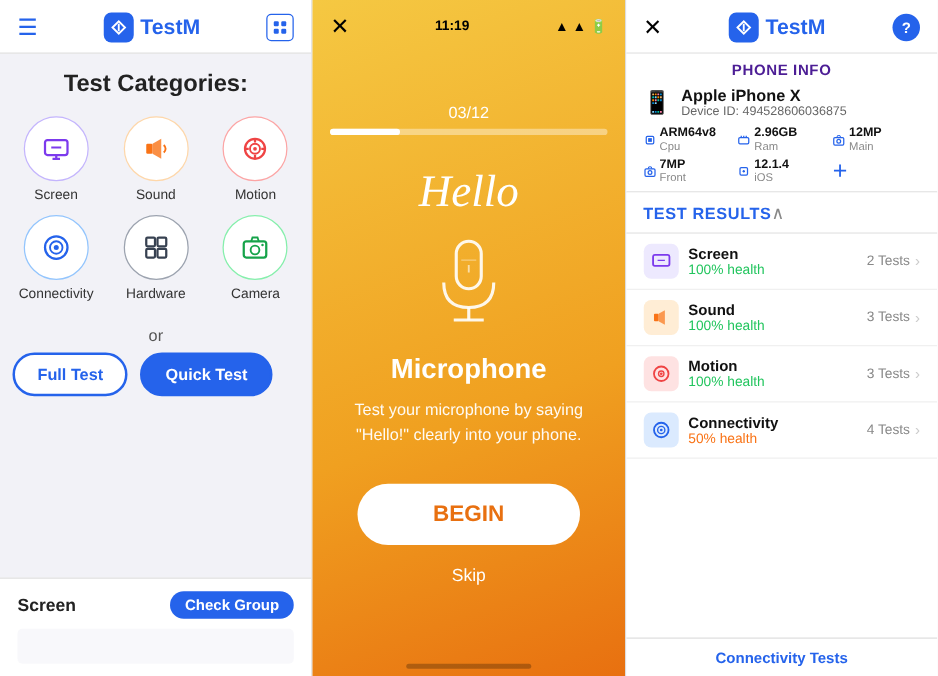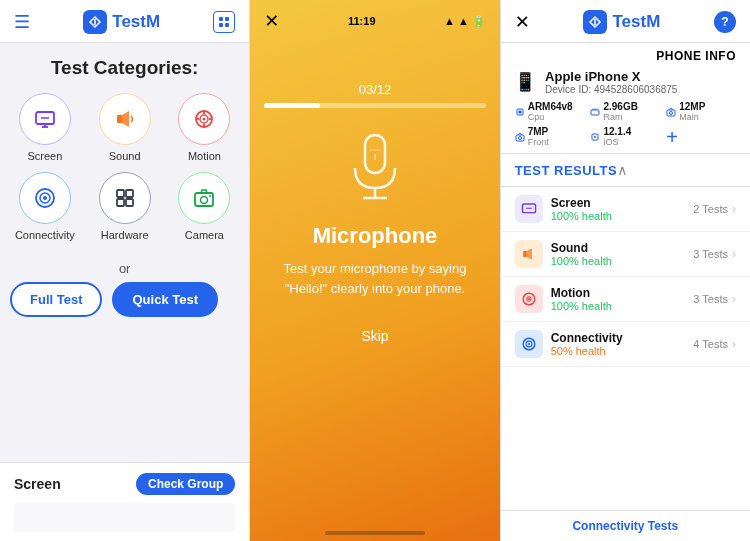--- a/index.html
+++ b/index.html
@@ -302,22 +302,22 @@
       font-weight: 700;
     }
     .p3-phone-info-bar {
       background: #fff;
       border-bottom: 1px solid #e0e0e0;
       padding: 6px 14px;
     }
     .phone-info-title {
       font-size: 12px;
       font-weight: 700;
-      color: #000000;
-      text-align: right;
+      color: #4c1d95;
+      text-align: center;
       letter-spacing: 0.5px;
       margin-bottom: 6px;
     }
     .phone-info-name-row {
       display: flex;
       align-items: center;
       gap: 8px;
       margin-bottom: 6px;
     }
     .phone-icon {
@@ -568,35 +568,37 @@
     <span style="font-size:11px; font-weight:600; color:#000;">▲ ▲ 🔋</span>
   </div>
 
   <div class="p2-progress-container">
     <div class="p2-progress-label">03/12</div>
     <div class="p2-progress-bar-bg">
       <div class="p2-progress-bar-fill"></div>
     </div>
   </div>
 
+  <div class="p2-hello">Hello</div>
 
   <div class="p2-mic-icon">
     <svg width="60" height="75" viewBox="0 0 60 75">
       <rect x="20" y="5" width="20" height="38" rx="10" fill="none" stroke="rgba(255,255,255,0.9)" stroke-width="2.5"></rect>
       <line x1="30" y1="24" x2="30" y2="30" stroke="rgba(255,255,255,0.6)" stroke-width="1.5"></line>
       <line x1="24" y1="20" x2="36" y2="20" stroke="rgba(255,255,255,0.4)" stroke-width="1"></line>
       <path d="M10 38 Q10 58 30 58 Q50 58 50 38" fill="none" stroke="rgba(255,255,255,0.9)" stroke-width="2.5"></path>
       <line x1="30" y1="58" x2="30" y2="68" stroke="rgba(255,255,255,0.9)" stroke-width="2.5"></line>
       <line x1="18" y1="68" x2="42" y2="68" stroke="rgba(255,255,255,0.9)" stroke-width="2.5"></line>
     </svg>
   </div>
 
   <div class="p2-title">Microphone</div>
   <div class="p2-desc">Test your microphone by saying "Hello!" clearly into your phone.</div>
 
+  <button class="p2-begin-btn">BEGIN</button>
   <span class="p2-skip">Skip</span>
 
   <div class="p2-home-indicator"></div>
 </div>
 
 <div class="panel-divider"></div>
 
 <div class="panel3">
   <div class="p3-header">
     <span style="font-size:18px; color:#000; cursor:pointer;">✕</span>

